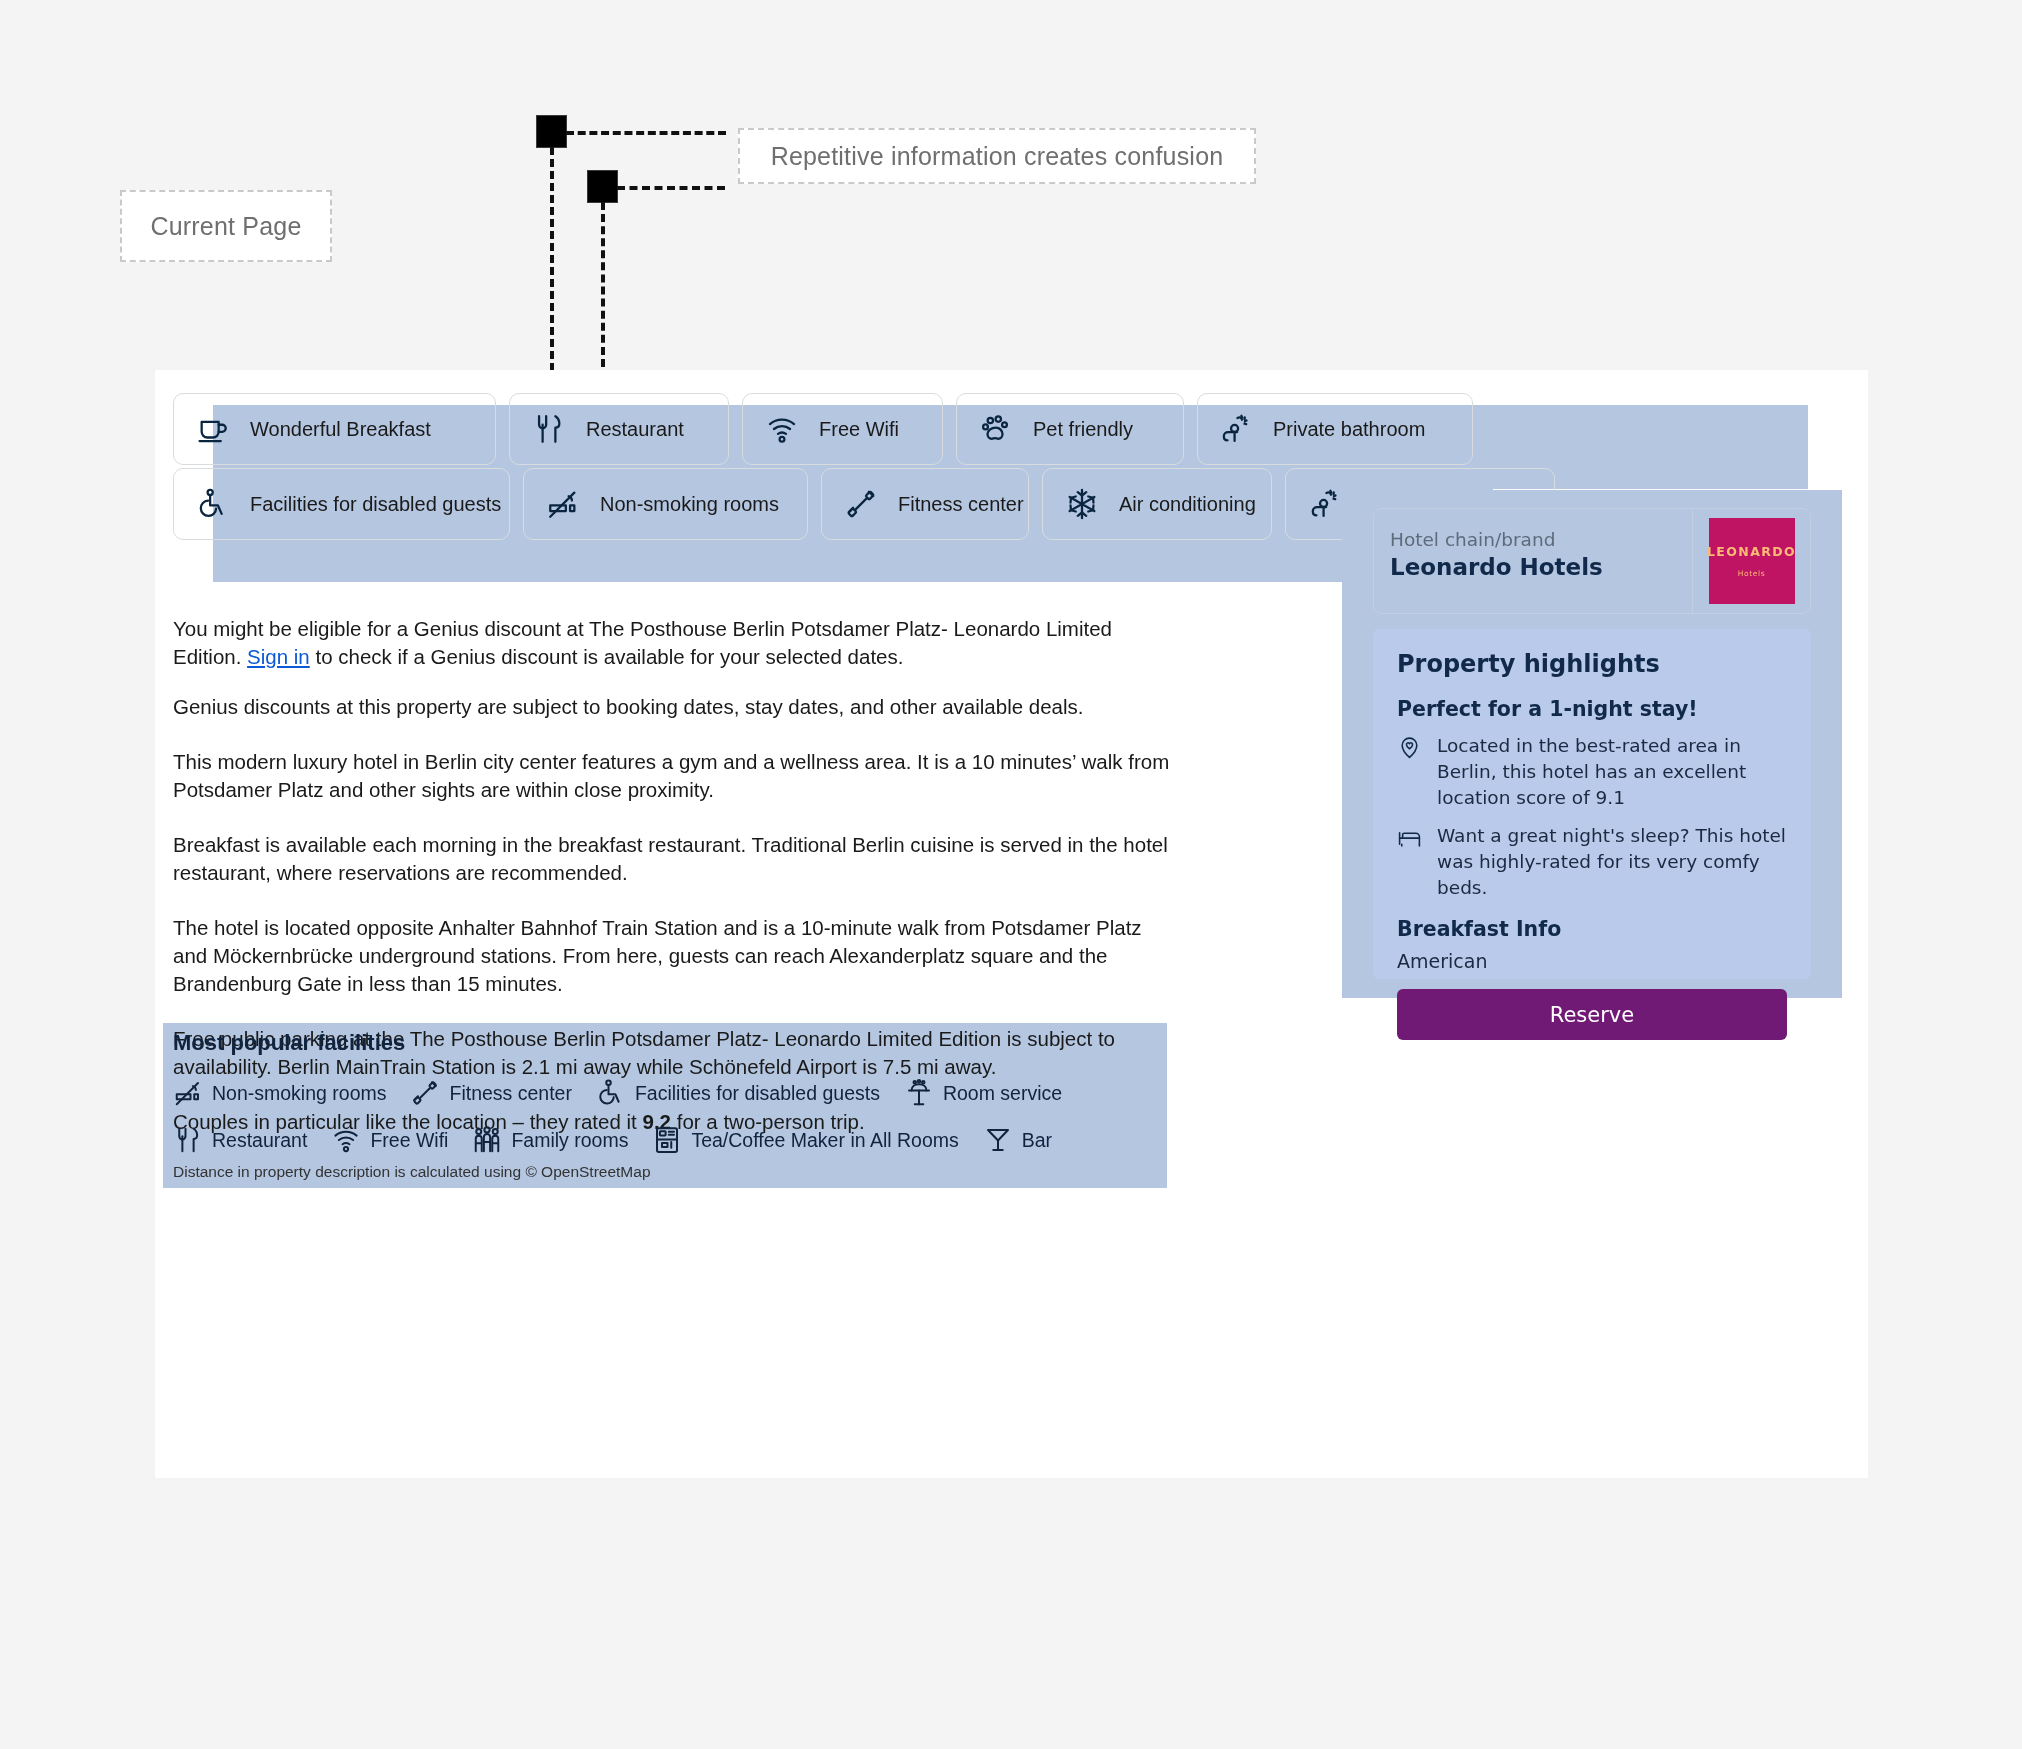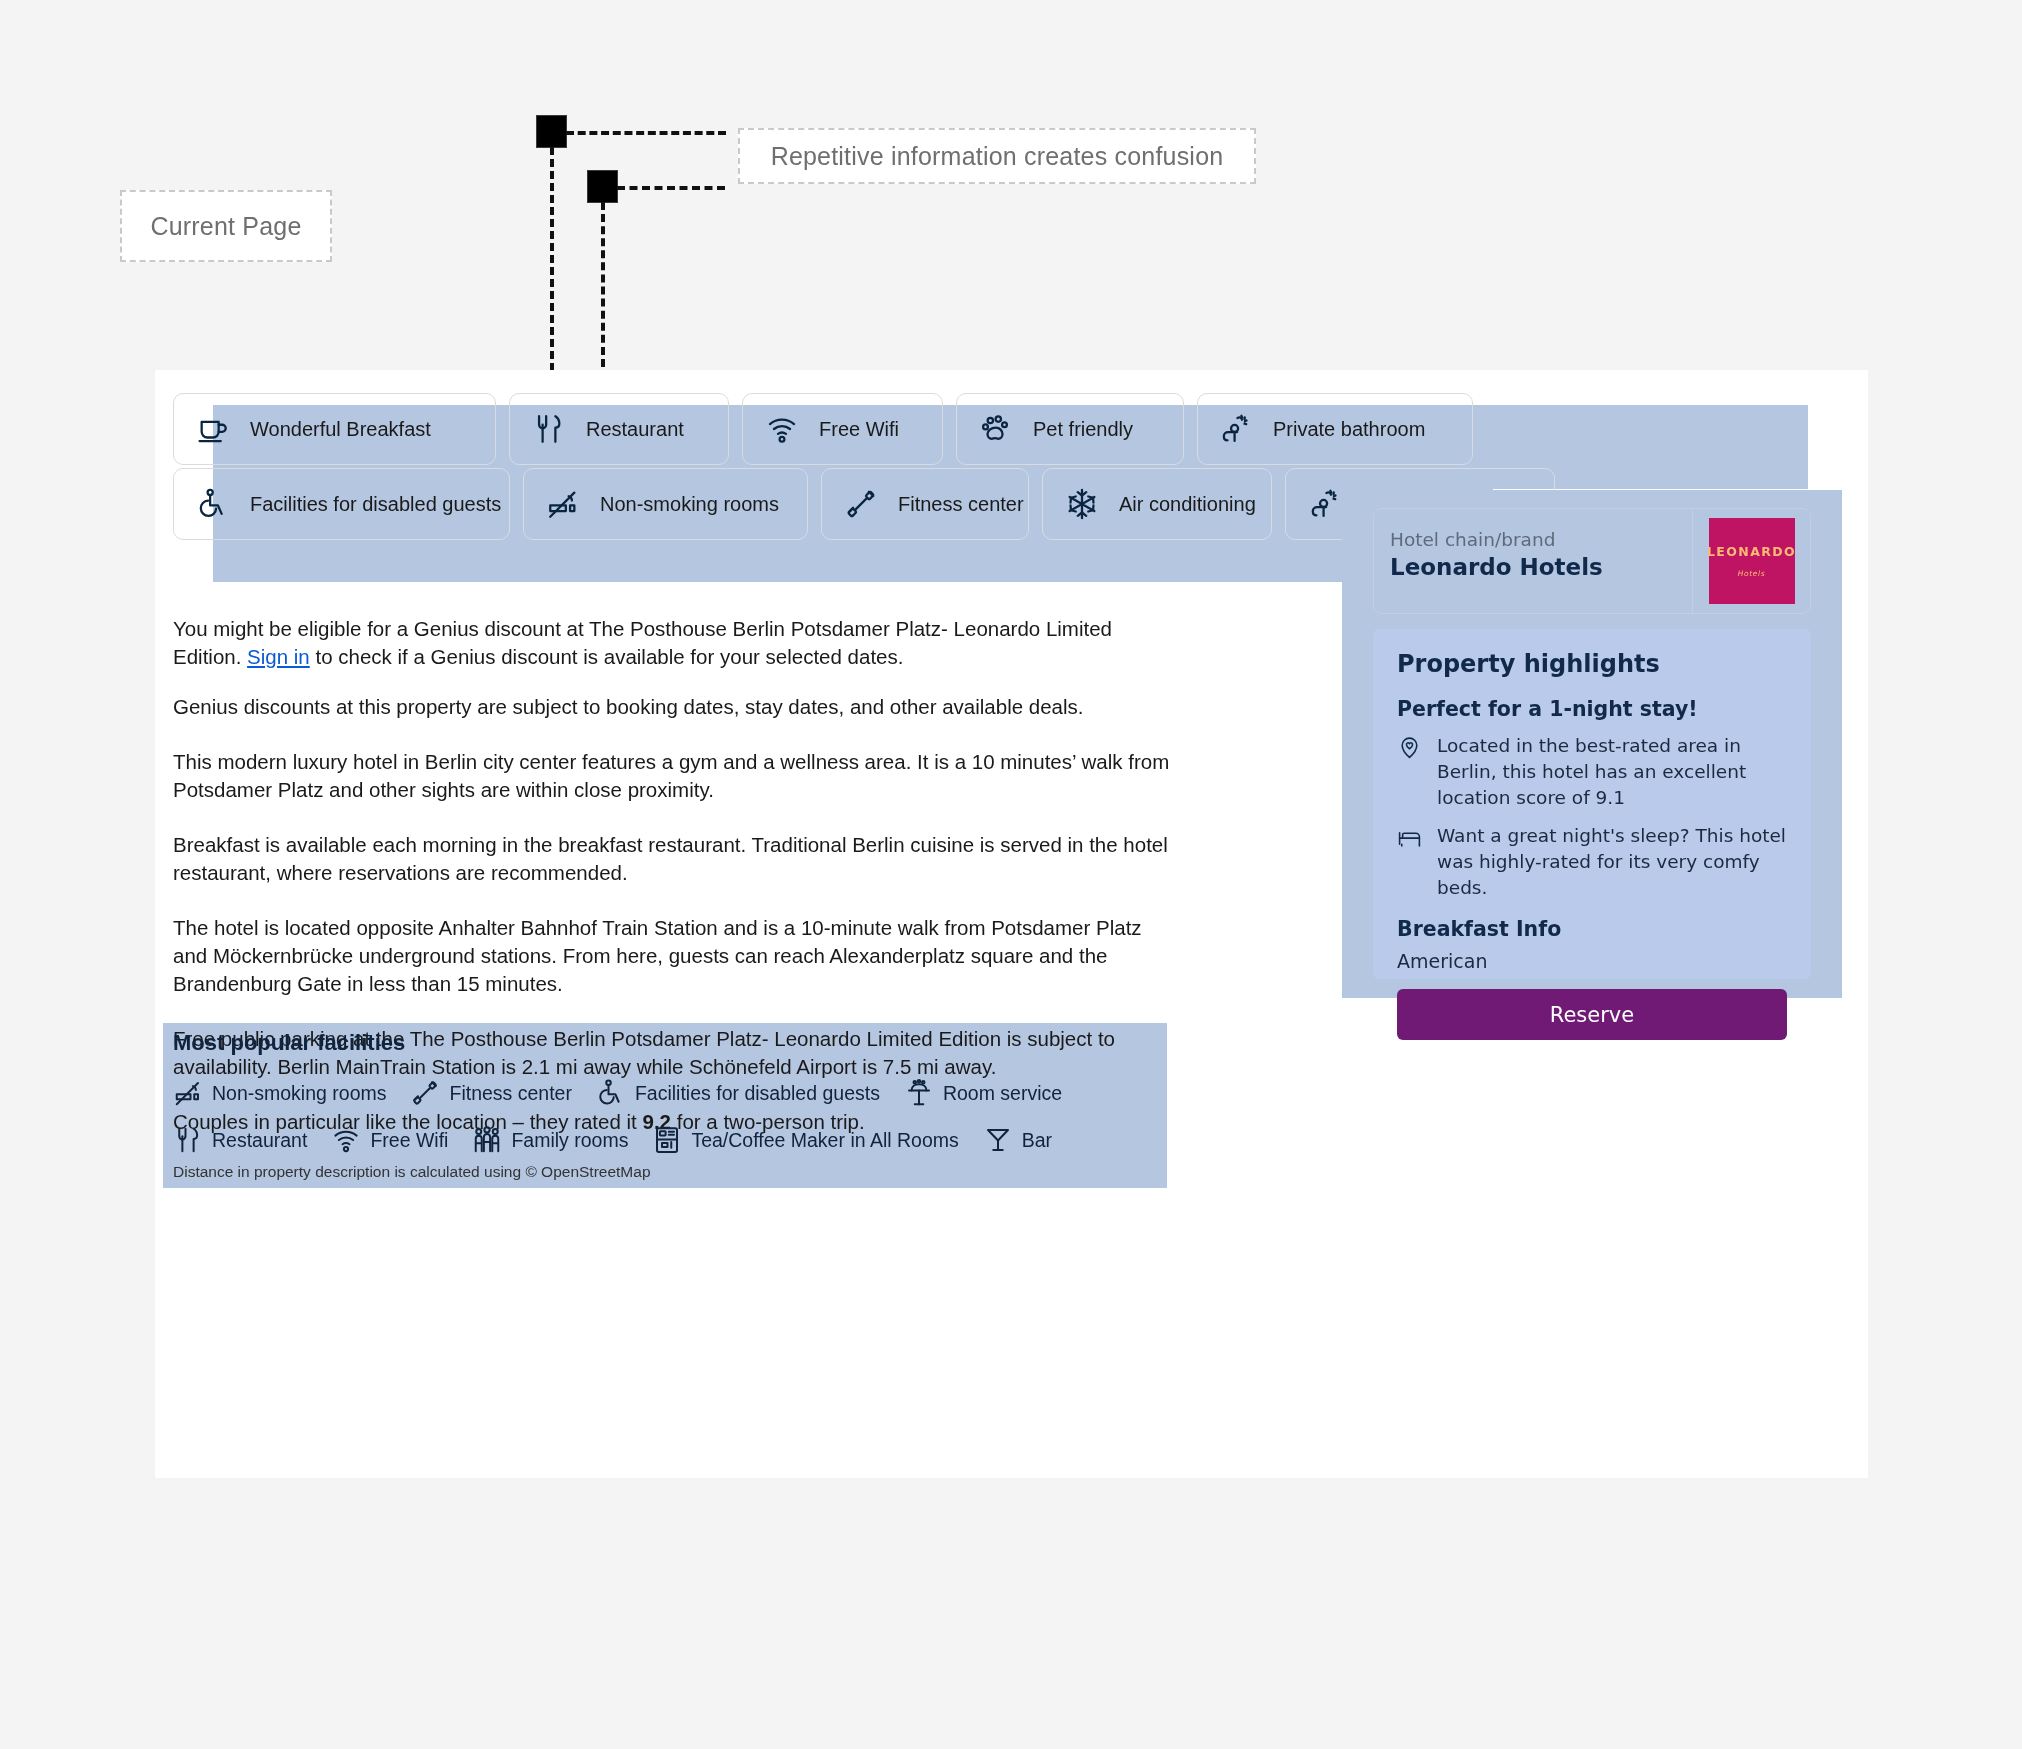--- a/index.html
+++ b/index.html
@@ -137,21 +137,21 @@
   #brand-logo-wrap {
     width: 118px; display: flex; align-items: center; justify-content: center;
     border-left: 1px solid #c2cfe2;
   }
   #brand-logo {
     width: 86px; height: 86px; background: #bf1464;
     display: flex; flex-direction: column; align-items: center; justify-content: center;
     color: #fdba74;
   }
   #brand-logo .lo-main { font-size: 12.5px; letter-spacing: 1.4px; font-weight: bold; }
-  #brand-logo .lo-sub { font-size: 7.5px; letter-spacing: .6px; margin-top: 10px; font-style: italic; }
+  #brand-logo .lo-sub { font-size: 7.5px; letter-spacing: .6px; margin-top: 10px; }
 
   #highlights-card {
     position: absolute; left: 31px; top: 139px; width: 438px; height: 350px;
     background: #b9caea; border-radius: 6px;
     padding: 21px 24px 0 24px;
     font-family: "DejaVu Sans", sans-serif;
     color: #11294a;
   }
   #highlights-title { font-size: 24px; font-weight: bold; margin-bottom: 19px; }
   #highlights-sub { font-size: 20.5px; font-weight: bold; margin-bottom: 12px; }

